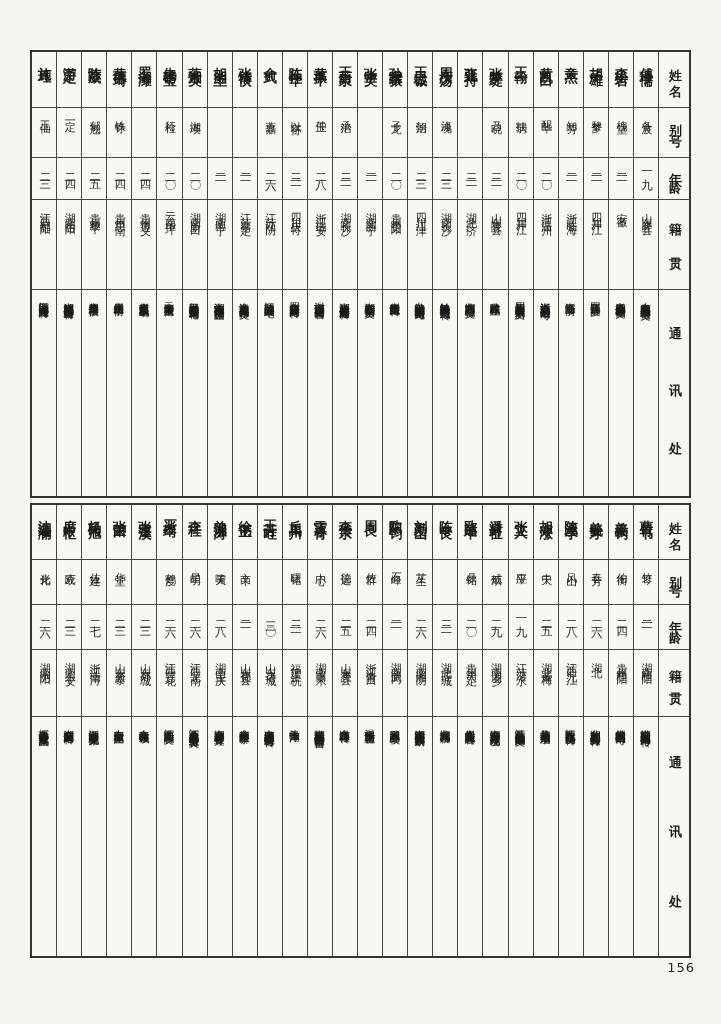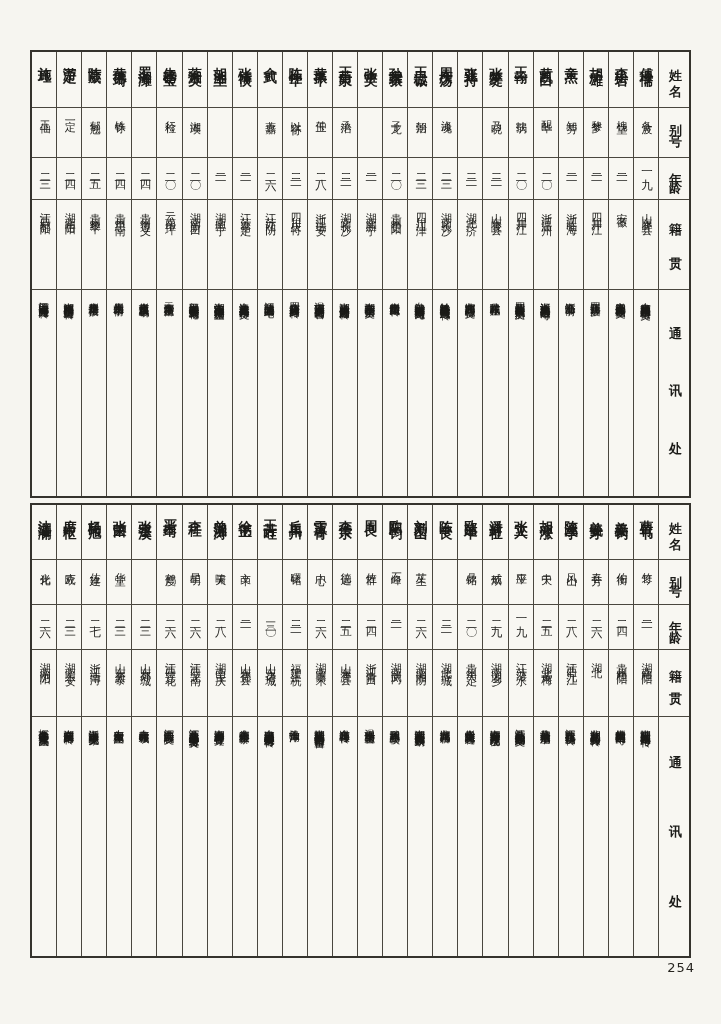--- a/index.html
+++ b/index.html
@@ -451,14 +451,14 @@
           <div class="cell name rule">沈逆澜</div>
           <div class="cell alias rule">光化</div>
           <div class="cell age rule">二六</div>
           <div class="cell origin rule">湖南浏阳</div>
           <div class="cell address">振西学务委员会转江东沈家大屋</div>
         </div>
       </div>
 
   </div>
 
-  <div class="page-number">254</div>
+  <div class="page-number">156</div>
 </div>
 
 </body></html>

